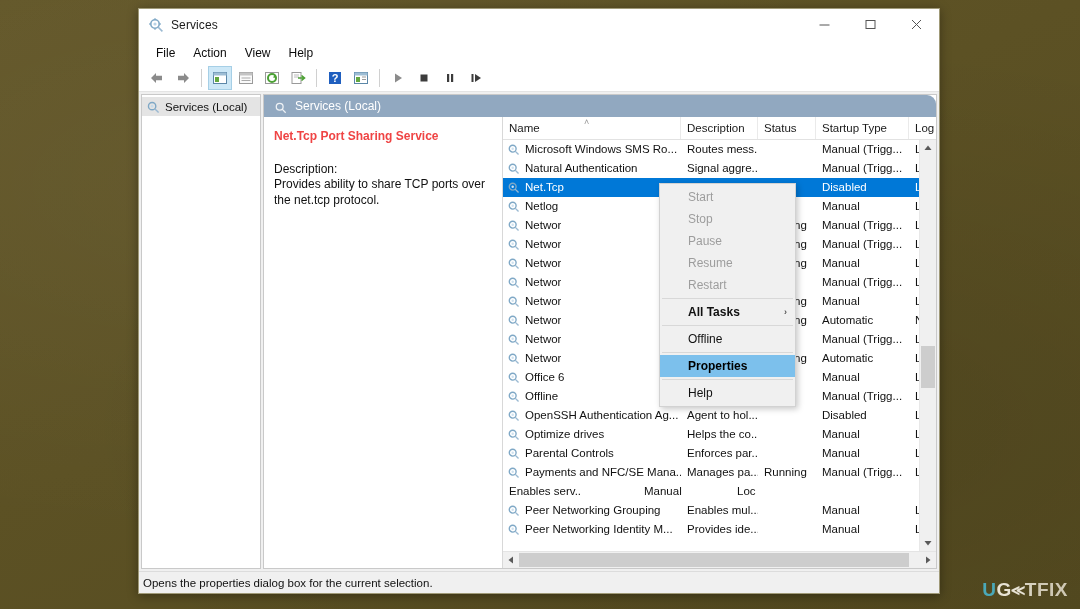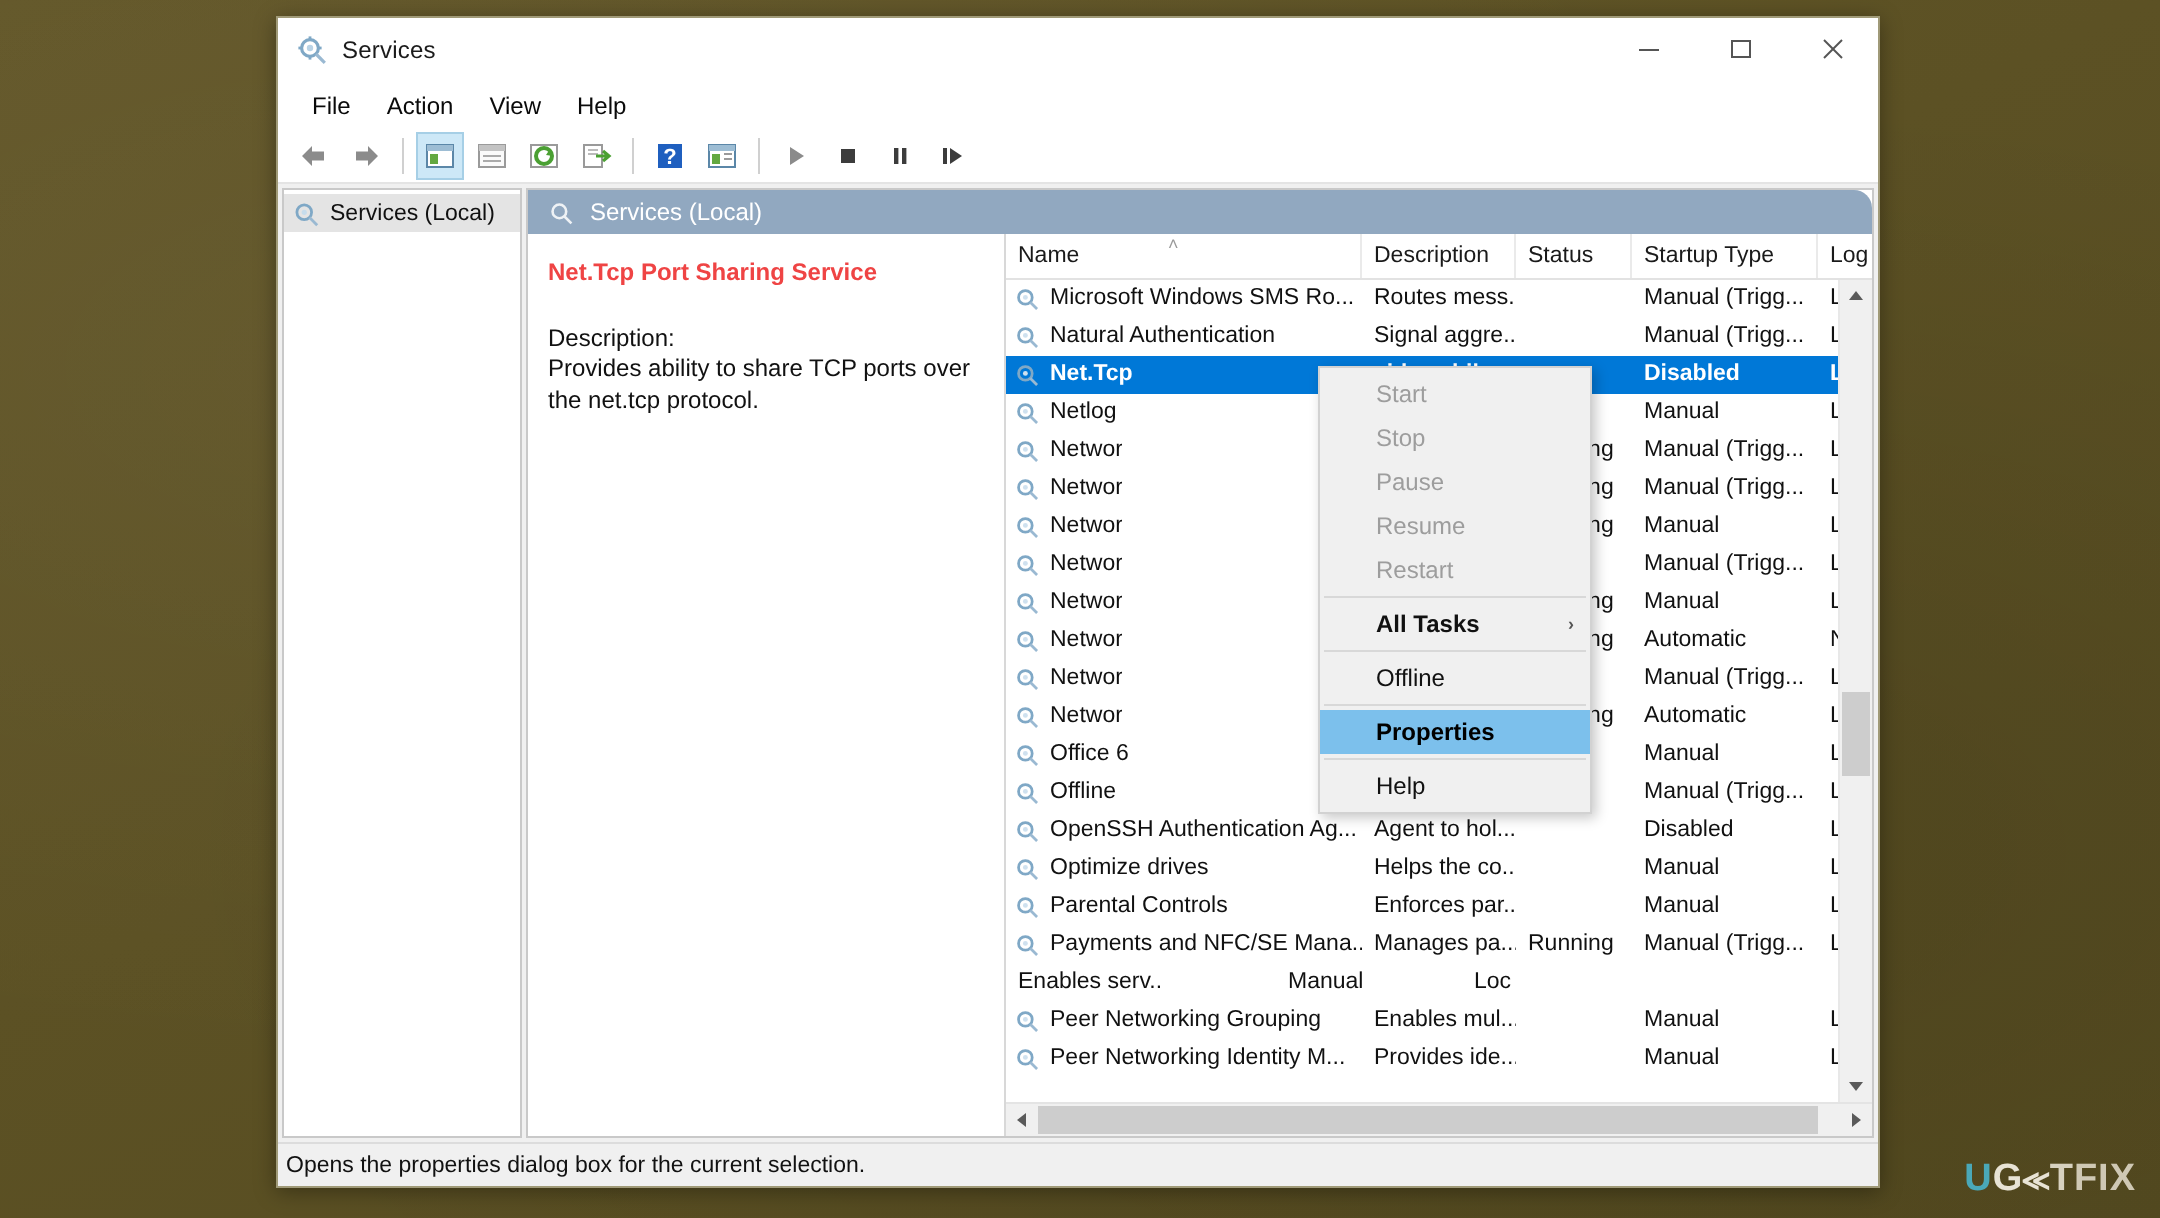--- a/index.html
+++ b/index.html
@@ -216,21 +216,21 @@
     position: relative;
     background: #ffffff;
   }
   .row {
     display: flex;
     height: 19px;
     font-size: 11.5px;
     color: #111;
     align-items: center;
   }
-  .row.selected { background: #0078d7; color: #ffffff; font-weight: bold; }
+  .row.selected { background: #0078d7; color: #ffffff; }
   .row .cell {
     padding-left: 6px;
     overflow: hidden;
     white-space: nowrap;
     box-sizing: border-box;
     height: 19px;
     line-height: 19px;
   }
   .row .cell.c-name {
     display: flex; align-items: center; gap: 5px; padding-left: 4px;

